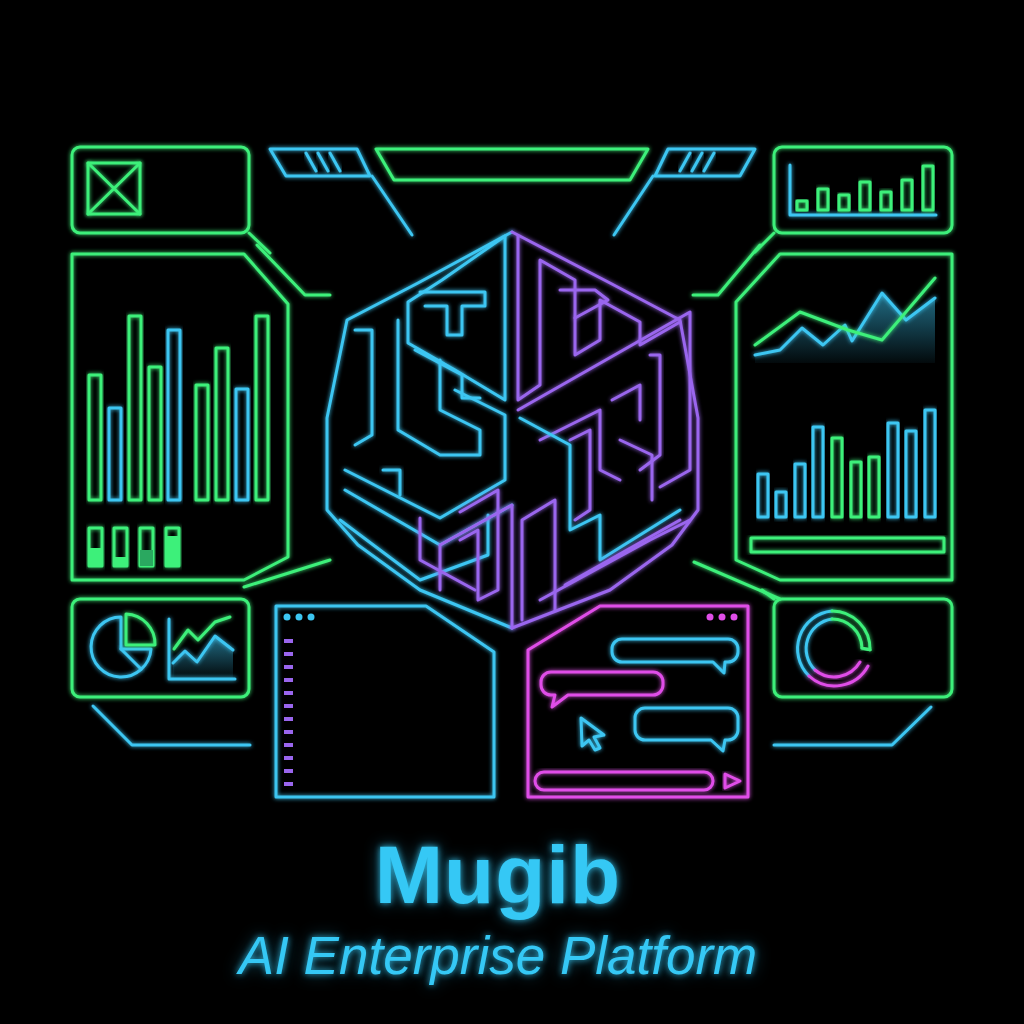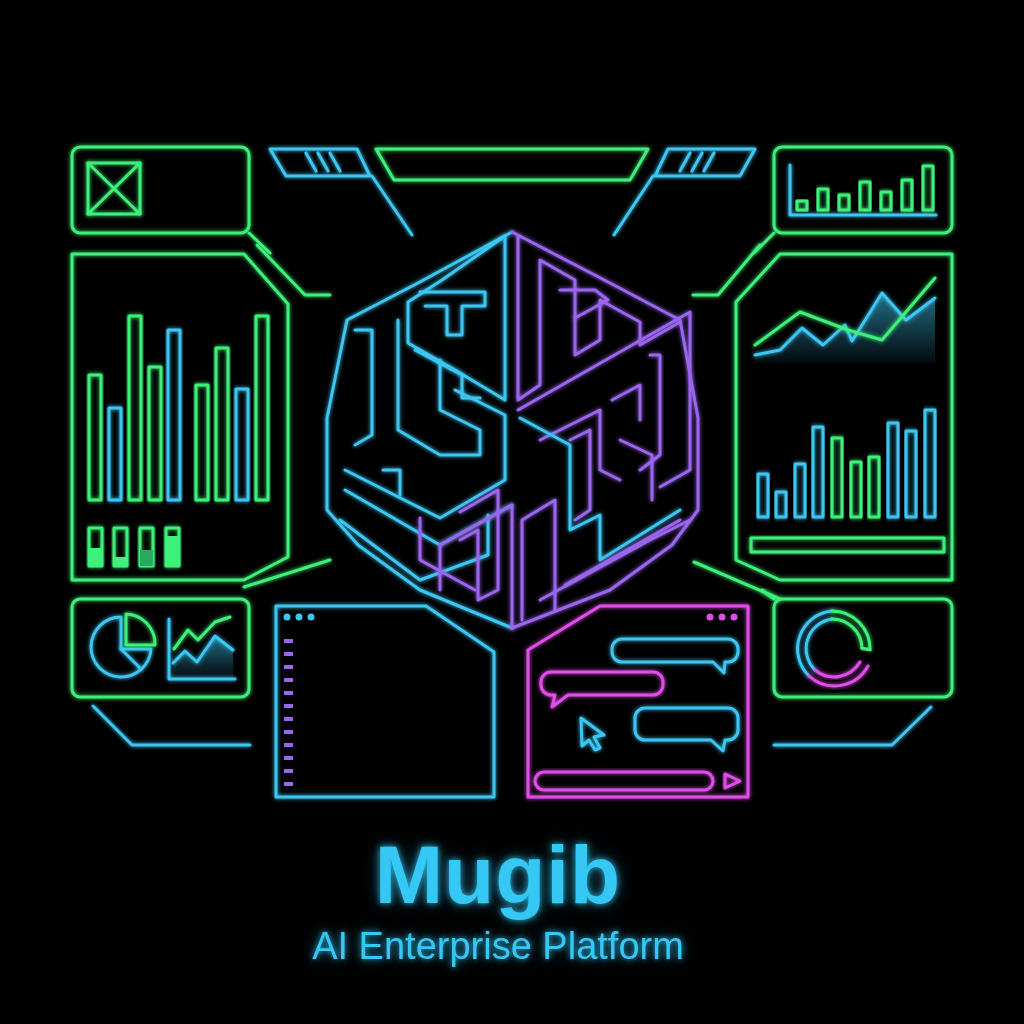--- a/index.html
+++ b/index.html
@@ -5,21 +5,21 @@
   html, body { margin:0; padding:0; background:#000; }
   body { width:1024px; height:1024px; overflow:hidden; position:relative; font-family:"Liberation Sans", sans-serif; }
   #art { position:absolute; left:0; top:0; width:1024px; height:1024px; }
   .g { stroke:#3df07a; fill:none; stroke-width:3; stroke-linejoin:round; stroke-linecap:round; filter:url(#glowG); }
   .b { stroke:#3cc6f2; fill:none; stroke-width:3; stroke-linejoin:round; stroke-linecap:round; filter:url(#glowB); }
   .p { stroke:#9a66ee; fill:none; stroke-width:3; stroke-linejoin:round; stroke-linecap:round; filter:url(#glowP); }
   .m { stroke:#e04ee8; fill:none; stroke-width:3; stroke-linejoin:round; stroke-linecap:round; filter:url(#glowM); }
   .title { position:absolute; left:0; width:996px; text-align:center; color:#35c8f5;
            text-shadow:0 0 6px rgba(53,200,245,.85), 0 0 16px rgba(53,200,245,.45); }
   .brand { top:828px; font-size:82px; font-weight:bold; letter-spacing:1px; }
-  .tagline { top:925px; font-size:38px; font-weight:normal; }
+  .tagline { top:925px; font-size:53px; font-weight:normal;font-style:italic; }
 </style>
 </head>
 <body>
 
 <svg id="art" viewBox="0 0 1024 1024" xmlns="http://www.w3.org/2000/svg">
   <defs>
     <filter id="glowG" x="-20%" y="-20%" width="140%" height="140%">
         <feGaussianBlur stdDeviation="2.2" result="b"></feGaussianBlur>
         <feMerge>
           <feMergeNode in="b"></feMergeNode>

